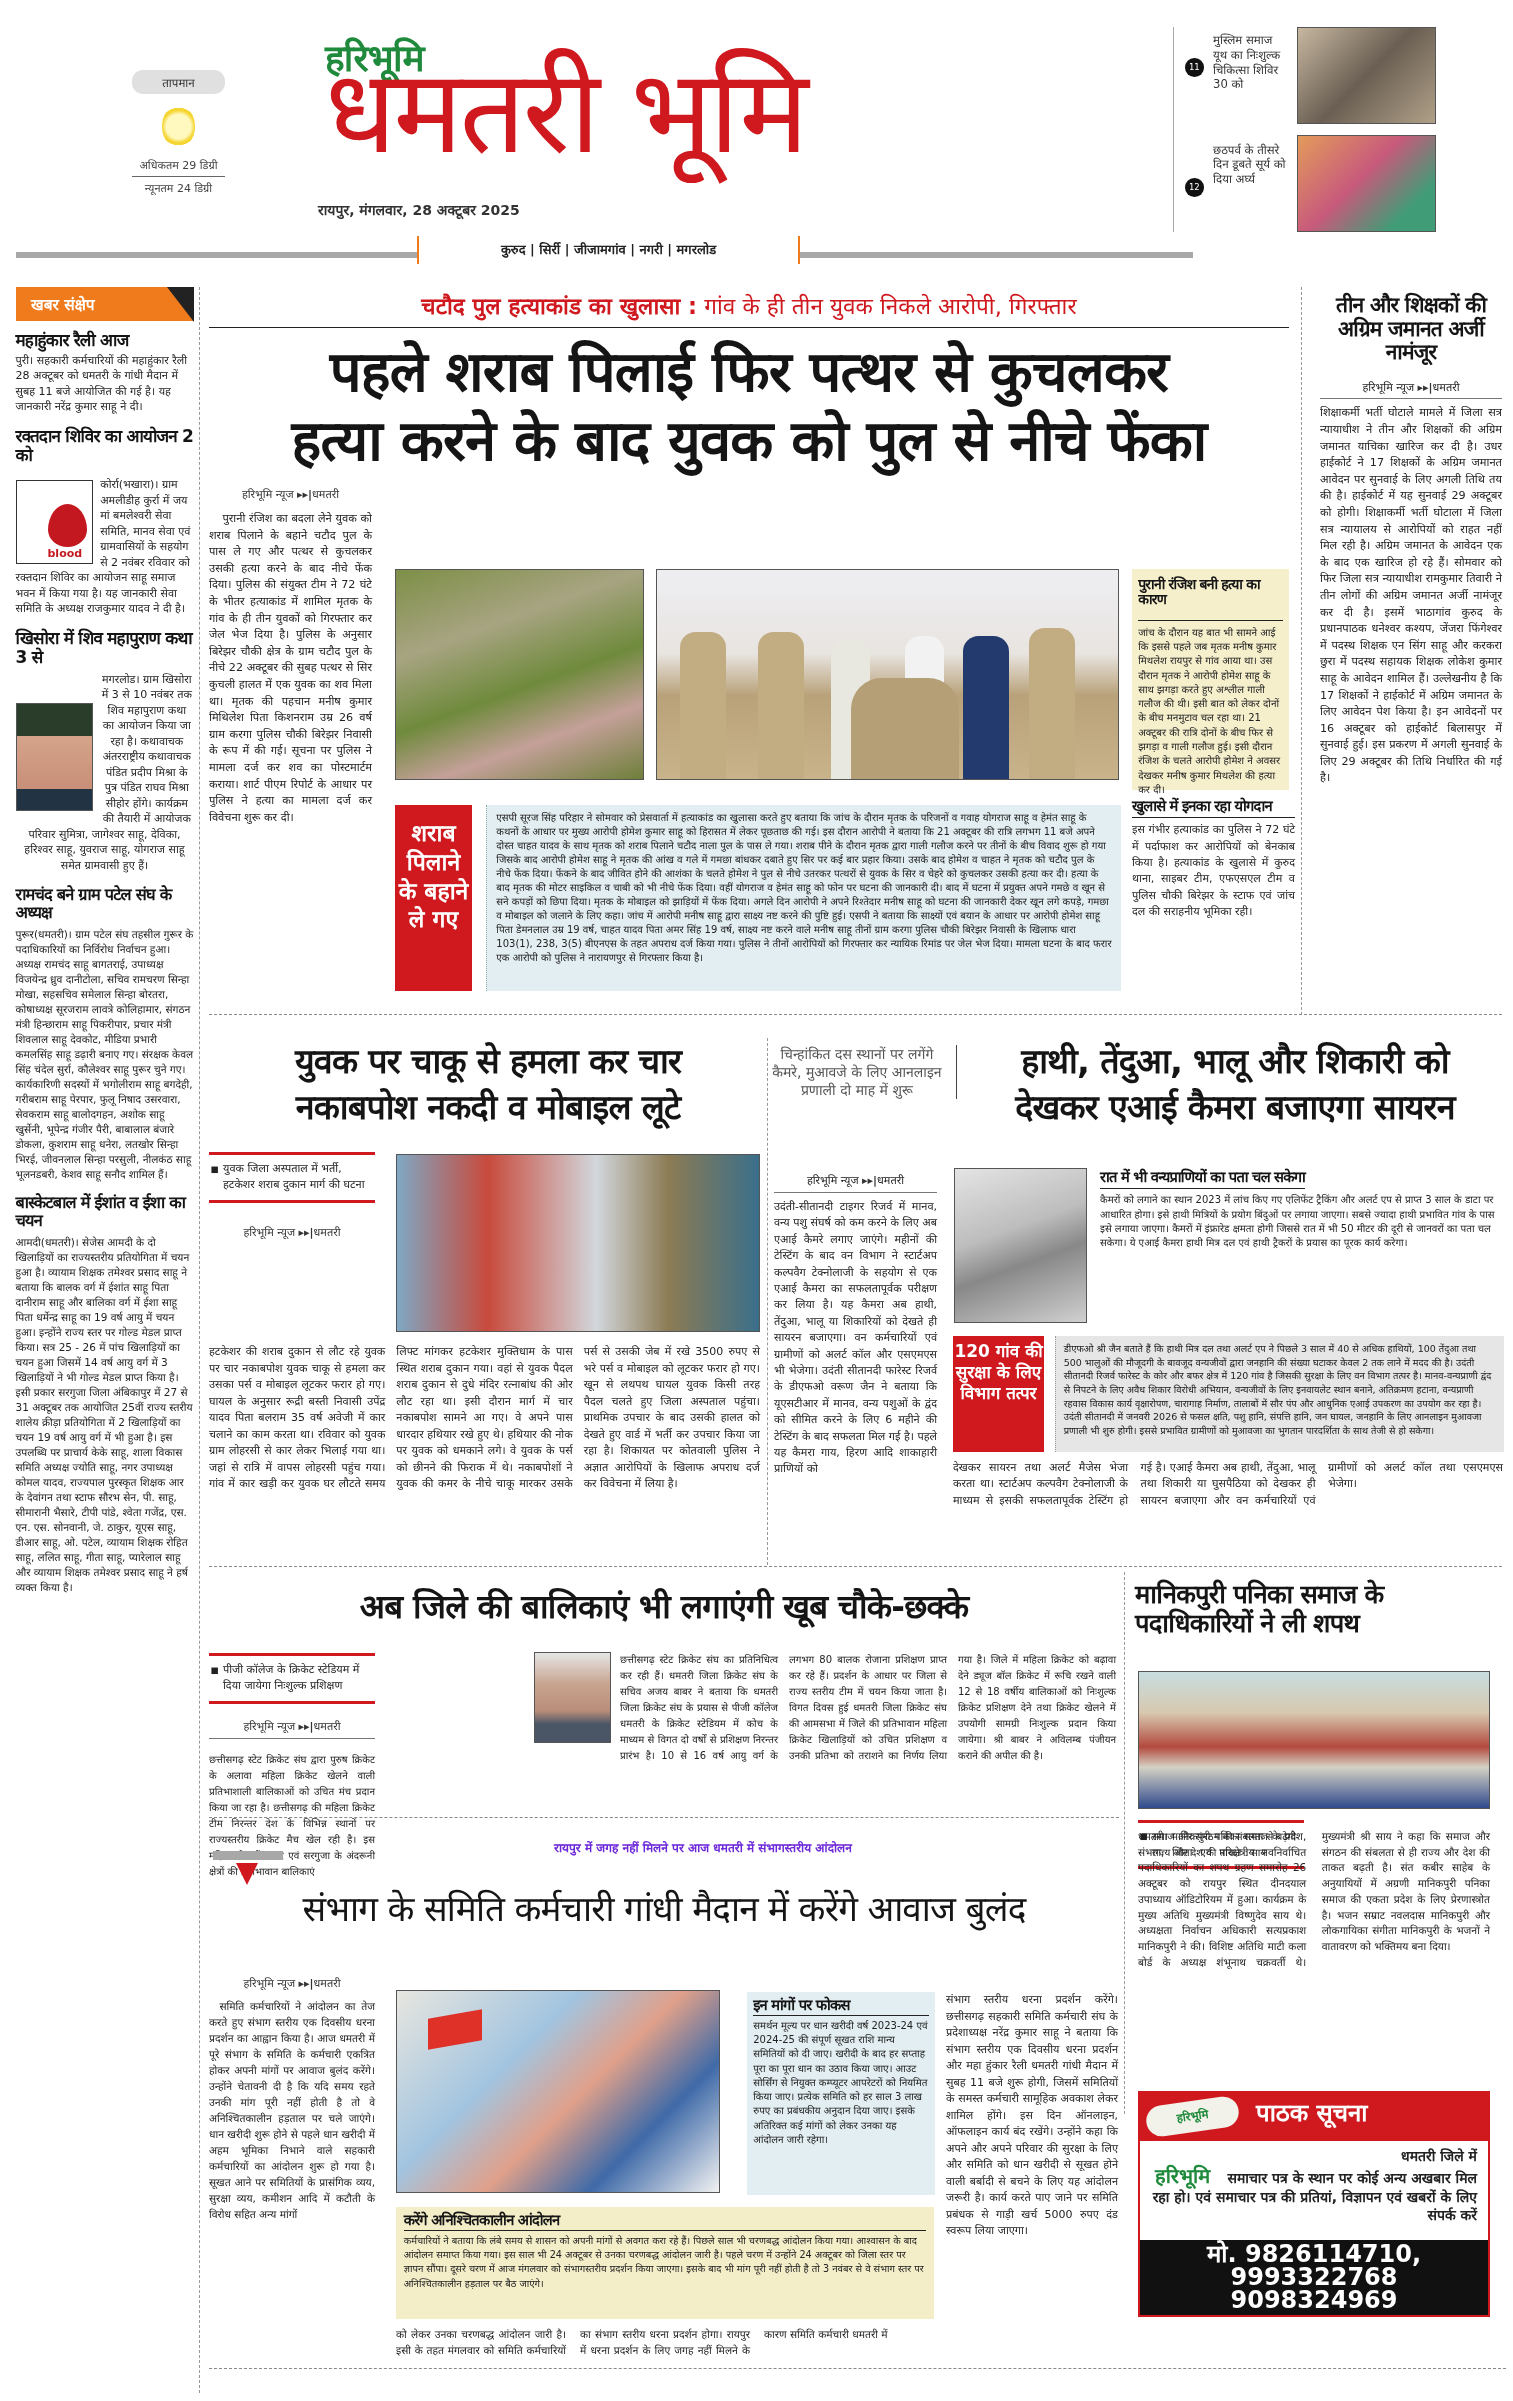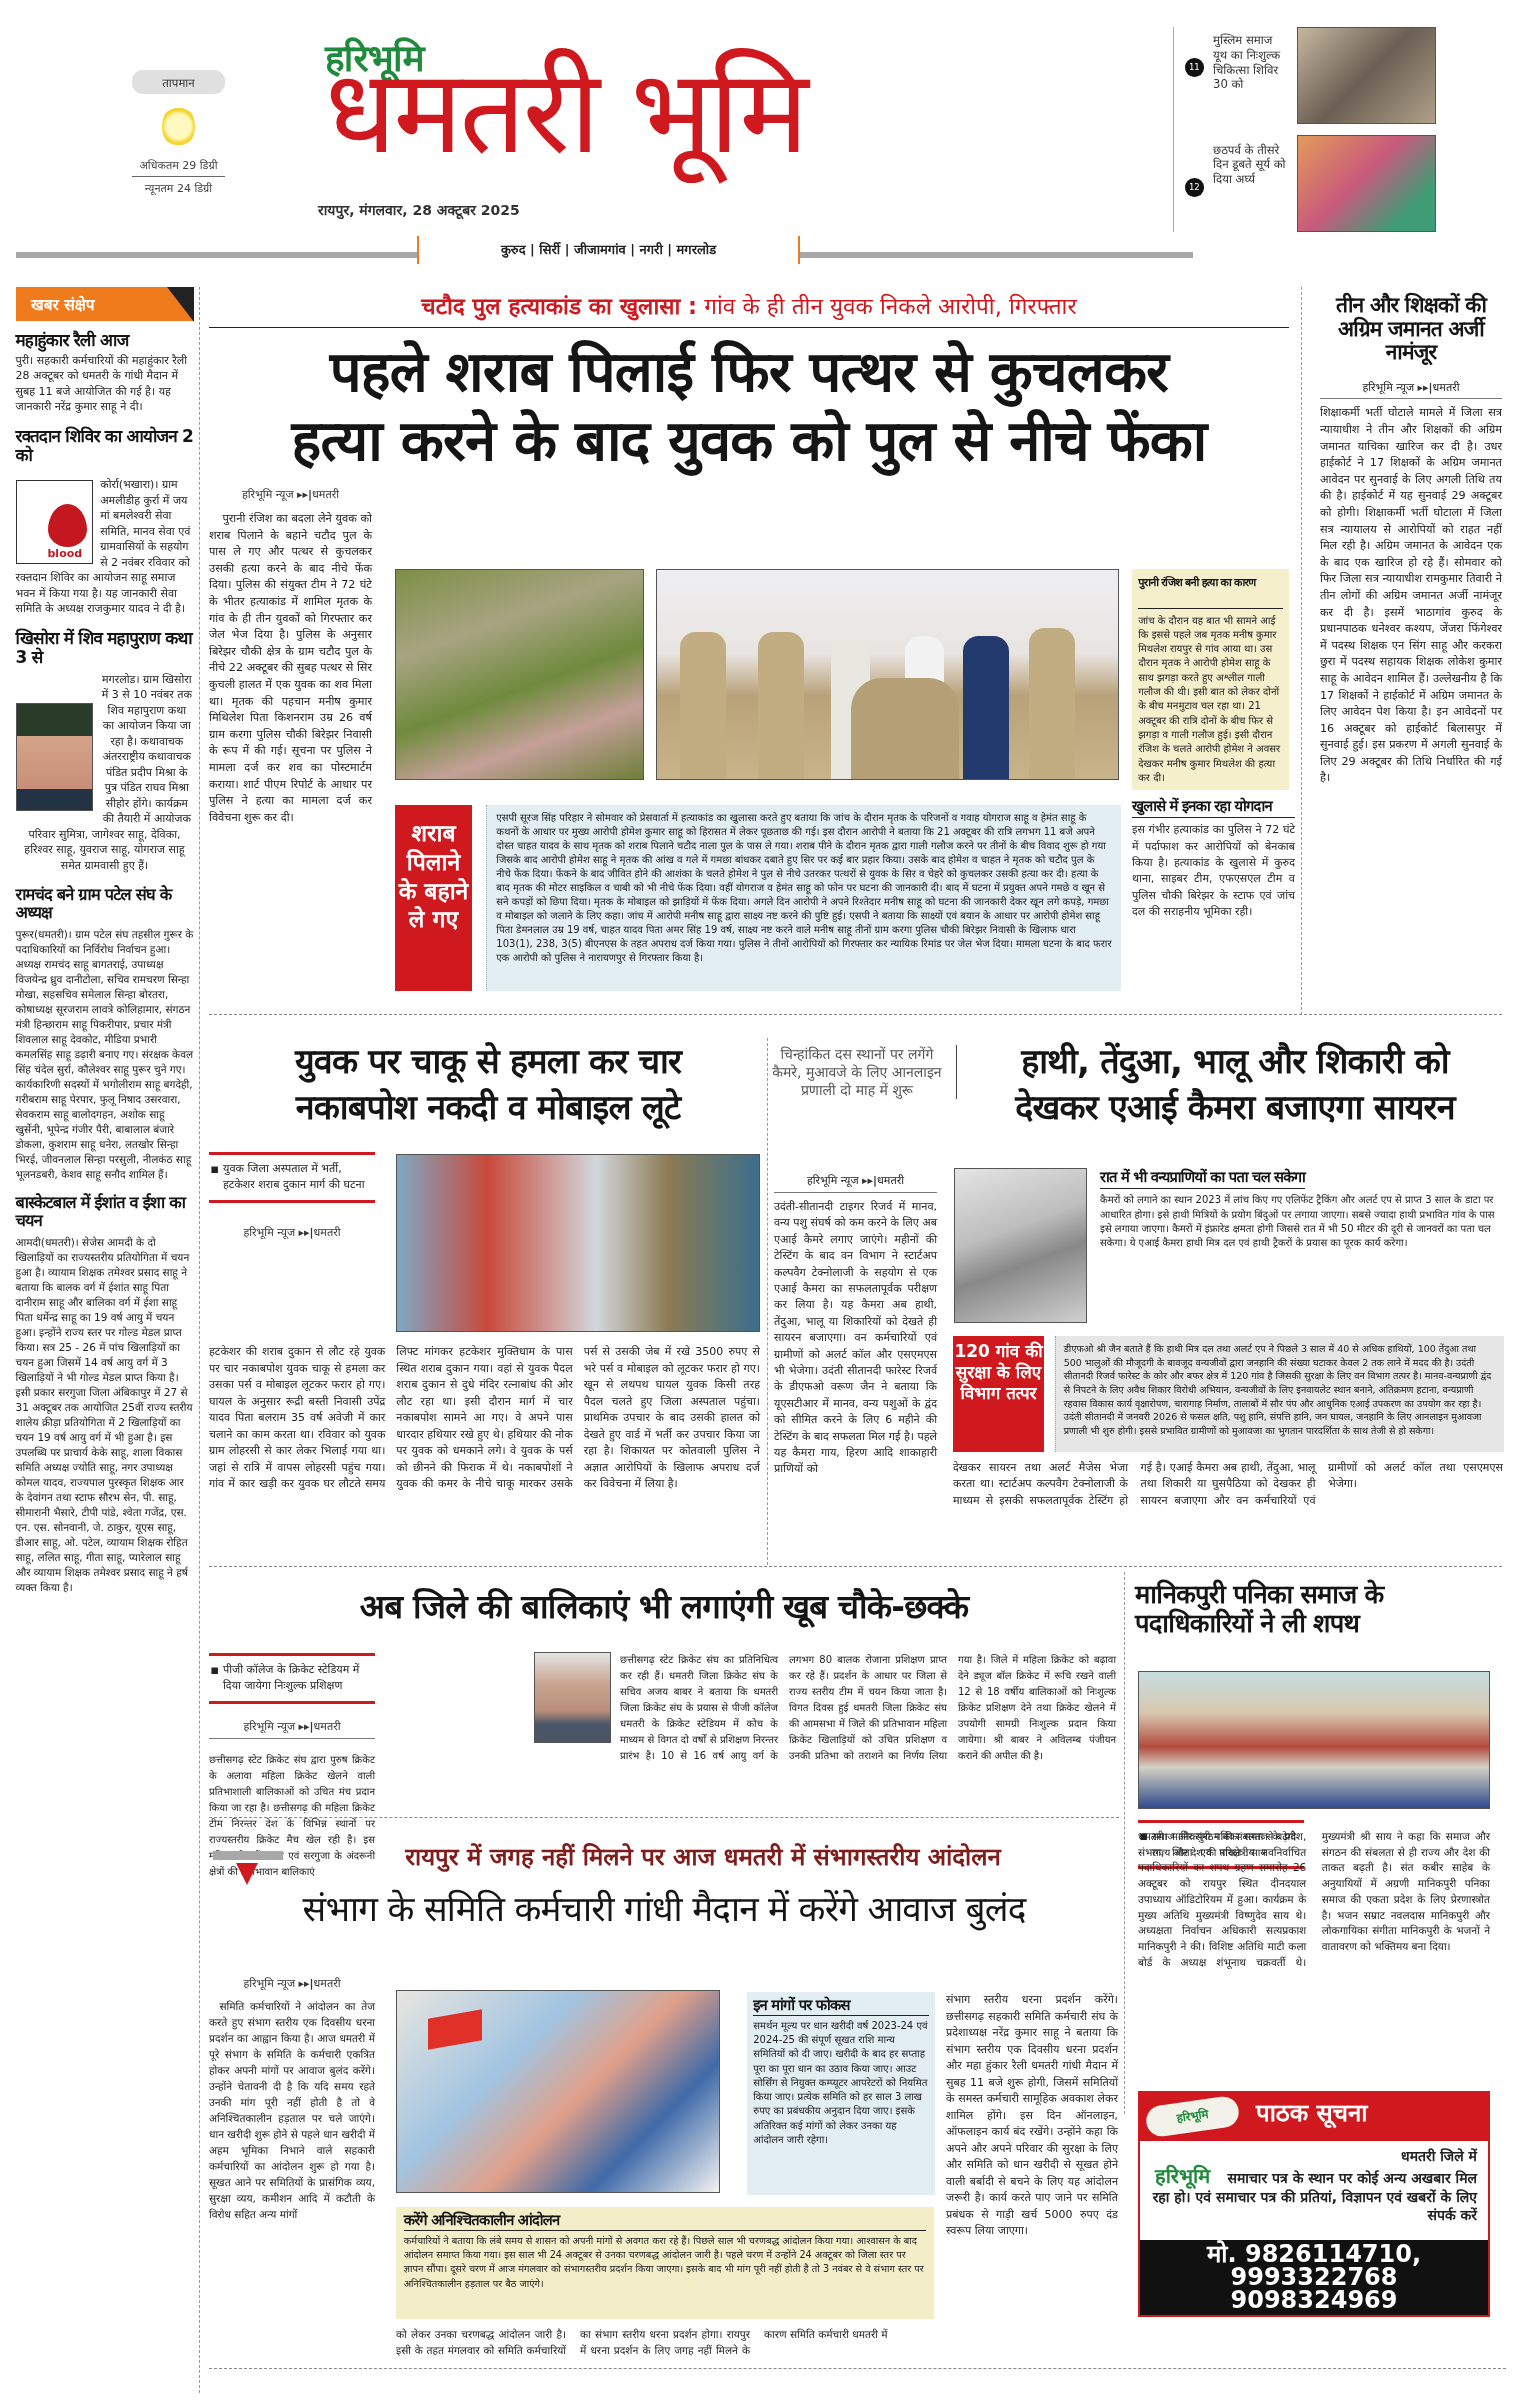--- a/index.html
+++ b/index.html
@@ -107,21 +107,21 @@
   <div style="position:absolute;left:23px;top:62px;width:46px;height:147px;background:#c2ad83;border-radius:15.5px 15.5px 0 0"></div>
   <div style="position:absolute;left:101px;top:62px;width:46px;height:147px;background:#c2ad83;border-radius:15.5px 15.5px 0 0"></div>
   <div style="position:absolute;left:174px;top:70px;width:39px;height:139px;background:#e8e8e0;border-radius:15.5px 15.5px 0 0"></div>
   <div style="position:absolute;left:248px;top:66px;width:39px;height:143px;background:#f2f2f2;border-radius:15.5px 15.5px 0 0"></div>
   <div style="position:absolute;left:306px;top:66px;width:46px;height:143px;background:#233a6e;border-radius:15.5px 15.5px 0 0"></div>
   <div style="position:absolute;left:372px;top:58px;width:46px;height:151px;background:#c2ad83;border-radius:15.5px 15.5px 0 0"></div>
   <div style="position:absolute;left:194px;top:108px;width:108px;height:101px;background:#b59f76;border-radius:31px 31px 0 0"></div>
 </div>
 
 <div class="abs" style="left:1132px;top:569px;width:157px;height:221px;background:#f5efcc;padding:7.7px 6.2px">
-  <h4 class="hl" style="font-size:11px;border-bottom:1.5px solid #222;padding-bottom:19px;margin-bottom:4.6px">पुरानी रंजिश बनी हत्या का कारण</h4>
+  <h4 class="hl" style="font-size:14px;border-bottom:1.5px solid #222;padding-bottom:12px;margin-bottom:4.6px">पुरानी रंजिश बनी हत्या का कारण</h4>
   <p style="font-size:10px;line-height:14.3px;color:#222">जांच के दौरान यह बात भी सामने आई कि इससे पहले जब मृतक मनीष कुमार मिथलेश रायपुर से गांव आया था। उस दौरान मृतक ने आरोपी होमेश साहू के साथ झगड़ा करते हुए अश्लील गाली गलौज की थी। इसी बात को लेकर दोनों के बीच मनमुटाव चल रहा था। 21 अक्टूबर की रात्रि दोनों के बीच फिर से झगड़ा व गाली गलौज हुई। इसी दौरान रंजिश के चलते आरोपी होमेश ने अवसर देखकर मनीष कुमार मिथलेश की हत्या कर दी।</p>
 </div>
 
 <div class="abs" style="left:395px;top:805px;width:77px;height:186px;background:#d0191f;color:#fff;font-size:23px;font-weight:700;line-height:1.25;text-align:center;padding-top:14px">शराब पिलाने के बहाने ले गए</div>
 <div class="abs" style="left:486px;top:805px;width:635px;height:186px;background:#e3eef2;padding:6.2px 9.3px;border-left:1.5px dotted #8aa">
   <p style="font-size:10px;line-height:14px;color:#222;text-align:left">एसपी सूरज सिंह परिहार ने सोमवार को प्रेसवार्ता में हत्याकांड का खुलासा करते हुए बताया कि जांच के दौरान मृतक के परिजनों व गवाह योगराज साहू व हेमंत साहू के कथनों के आधार पर मुख्य आरोपी होमेश कुमार साहू को हिरासत में लेकर पूछताछ की गई। इस दौरान आरोपी ने बताया कि 21 अक्टूबर की रात्रि लगभग 11 बजे अपने दोस्त चाहत यादव के साथ मृतक को शराब पिलाने चटौद नाला पुल के पास ले गया। शराब पीने के दौरान मृतक द्वारा गाली गलौज करने पर तीनों के बीच विवाद शुरू हो गया जिसके बाद आरोपी होमेश साहू ने मृतक की आंख व गले में गमछा बांधकर दबाते हुए सिर पर कई बार प्रहार किया। उसके बाद होमेश व चाहत ने मृतक को चटौद पुल के नीचे फेंक दिया। फेंकने के बाद जीवित होने की आशंका के चलते होमेश ने पुल से नीचे उतरकर पत्थरों से युवक के सिर व चेहरे को कुचलकर उसकी हत्या कर दी। हत्या के बाद मृतक की मोटर साइकिल व चाबी को भी नीचे फेंक दिया। वहीं योगराज व हेमंत साहू को फोन पर घटना की जानकारी दी। बाद में घटना में प्रयुक्त अपने गमछे व खून से सने कपड़ों को छिपा दिया। मृतक के मोबाइल को झाड़ियों में फेंक दिया। अगले दिन आरोपी ने अपने रिश्तेदार मनीष साहू को घटना की जानकारी देकर खून लगे कपड़े, गमछा व मोबाइल को जलाने के लिए कहा। जांच में आरोपी मनीष साहू द्वारा साक्ष्य नष्ट करने की पुष्टि हुई। एसपी ने बताया कि साक्ष्यों एवं बयान के आधार पर आरोपी होमेश साहू पिता डेमनलाल उम्र 19 वर्ष, चाहत यादव पिता अमर सिंह 19 वर्ष, साक्ष्य नष्ट करने वाले मनीष साहू तीनों ग्राम करगा पुलिस चौकी बिरेझर निवासी के खिलाफ धारा 103(1), 238, 3(5) बीएनएस के तहत अपराध दर्ज किया गया। पुलिस ने तीनों आरोपियों को गिरफ्तार कर न्यायिक रिमांड पर जेल भेज दिया। मामला घटना के बाद फरार एक आरोपी को पुलिस ने नारायणपुर से गिरफ्तार किया है।</p>
 </div>
 
 <div class="abs" style="left:1132px;top:798px;width:163px">
   <h4 class="hl" style="font-size:14.7px;border-bottom:1.5px solid #222;padding-bottom:2.3px;margin-bottom:4.6px">खुलासे में इनका रहा योगदान</h4>
@@ -200,21 +200,21 @@
 </div>
 <div class="abs" style="left:1138px;top:1829px;width:352px">
   <p class="body-text cols2" style="font-size:10.5px;line-height:15.7px;column-gap:15.5px;height:256px;padding-top:0">धमतरी। मानिकपुरी पनिका समाज के प्रदेश, संभाग, जिला एवं परिक्षेत्रीय नवनिर्वाचित पदाधिकारियों का शपथ ग्रहण समारोह 26 अक्टूबर को रायपुर स्थित दीनदयाल उपाध्याय ऑडिटोरियम में हुआ। कार्यक्रम के मुख्य अतिथि मुख्यमंत्री विष्णुदेव साय थे। अध्यक्षता निर्वाचन अधिकारी सत्यप्रकाश मानिकपुरी ने की। विशिष्ट अतिथि माटी कला बोर्ड के अध्यक्ष शंभूनाथ चक्रवर्ती थे। मुख्यमंत्री श्री साय ने कहा कि समाज और संगठन की संबलता से ही राज्य और देश की ताकत बढ़ती है। संत कबीर साहेब के अनुयायियों में अग्रणी मानिकपुरी पनिका समाज की एकता प्रदेश के लिए प्रेरणास्त्रोत है। भजन सम्राट नवलदास मानिकपुरी और लोकगायिका संगीता मानिकपुरी के भजनों ने वातावरण को भक्तिमय बना दिया।</p>
 </div>
 
 <div class="hsep" style="left:209px;top:1817px;width:910px"></div>
 <div class="abs" style="left:213px;top:1851px">
   <div style="width:70px;height:9.3px;background:#a8a8a8"></div>
   <div style="margin:3.1px 0 0 23px;width:0;height:0;border-left:11.6px solid transparent;border-right:11.6px solid transparent;border-top:22px solid #d0191f"></div>
 </div>
-<div class="abs" style="left:287px;top:1839px;width:832px;font-size:24px;font-weight:700;color:#7f1d1d;text-align:center">रायपुर में जगह नहीं मिलने पर आज धमतरी में संभागस्तरीय आंदोलन</div>
+<div class="abs" style="left:287px;top:1839px;width:832px;font-size:12px;font-weight:700;color:#6d28d9;text-align:center">रायपुर में जगह नहीं मिलने पर आज धमतरी में संभागस्तरीय आंदोलन</div>
 <h2 class="abs hl" style="left:205px;top:1890px;width:918px;font-size:35px;text-align:center;font-weight:400">संभाग के समिति कर्मचारी गांधी मैदान में करेंगे आवाज बुलंद</h2>
 <div class="abs" style="left:209px;top:1975px;width:166px;text-align:center;font-size:11px;color:#333">
   <span>हरिभूमि न्यूज</span> <b>▸▸|</b><span>धमतरी</span>
 </div>
 <div class="abs" style="left:209px;top:1998px;width:166px">
   <p class="body-text" style="font-size:10.5px;line-height:16px;text-indent:1em">समिति कर्मचारियों ने आंदोलन का तेज करते हुए संभाग स्तरीय एक दिवसीय धरना प्रदर्शन का आह्वान किया है। आज धमतरी में पूरे संभाग के समिति के कर्मचारी एकत्रित होकर अपनी मांगों पर आवाज बुलंद करेंगे। उन्होंने चेतावनी दी है कि यदि समय रहते उनकी मांग पूरी नहीं होती है तो वे अनिश्चितकालीन हड़ताल पर चले जाएंगे। धान खरीदी शुरू होने से पहले धान खरीदी में अहम भूमिका निभाने वाले सहकारी कर्मचारियों का आंदोलन शुरू हो गया है। सूखत आने पर समितियों के प्रासंगिक व्यय, सुरक्षा व्यय, कमीशन आदि में कटौती के विरोध सहित अन्य मांगों</p>
 </div>
 <div class="abs photo" style="left:396px;top:1990px;width:324px;height:203px;background:linear-gradient(135deg,#e8e6e0 0%,#a2c4e0 35%,#e0a08a 55%,#3f6aa8 75%,#f2f2f2 100%)">
   <div style="position:absolute;left:31px;top:23px;width:54px;height:31px;background:#e03128;transform:skewY(-10deg)"></div>
 </div>

